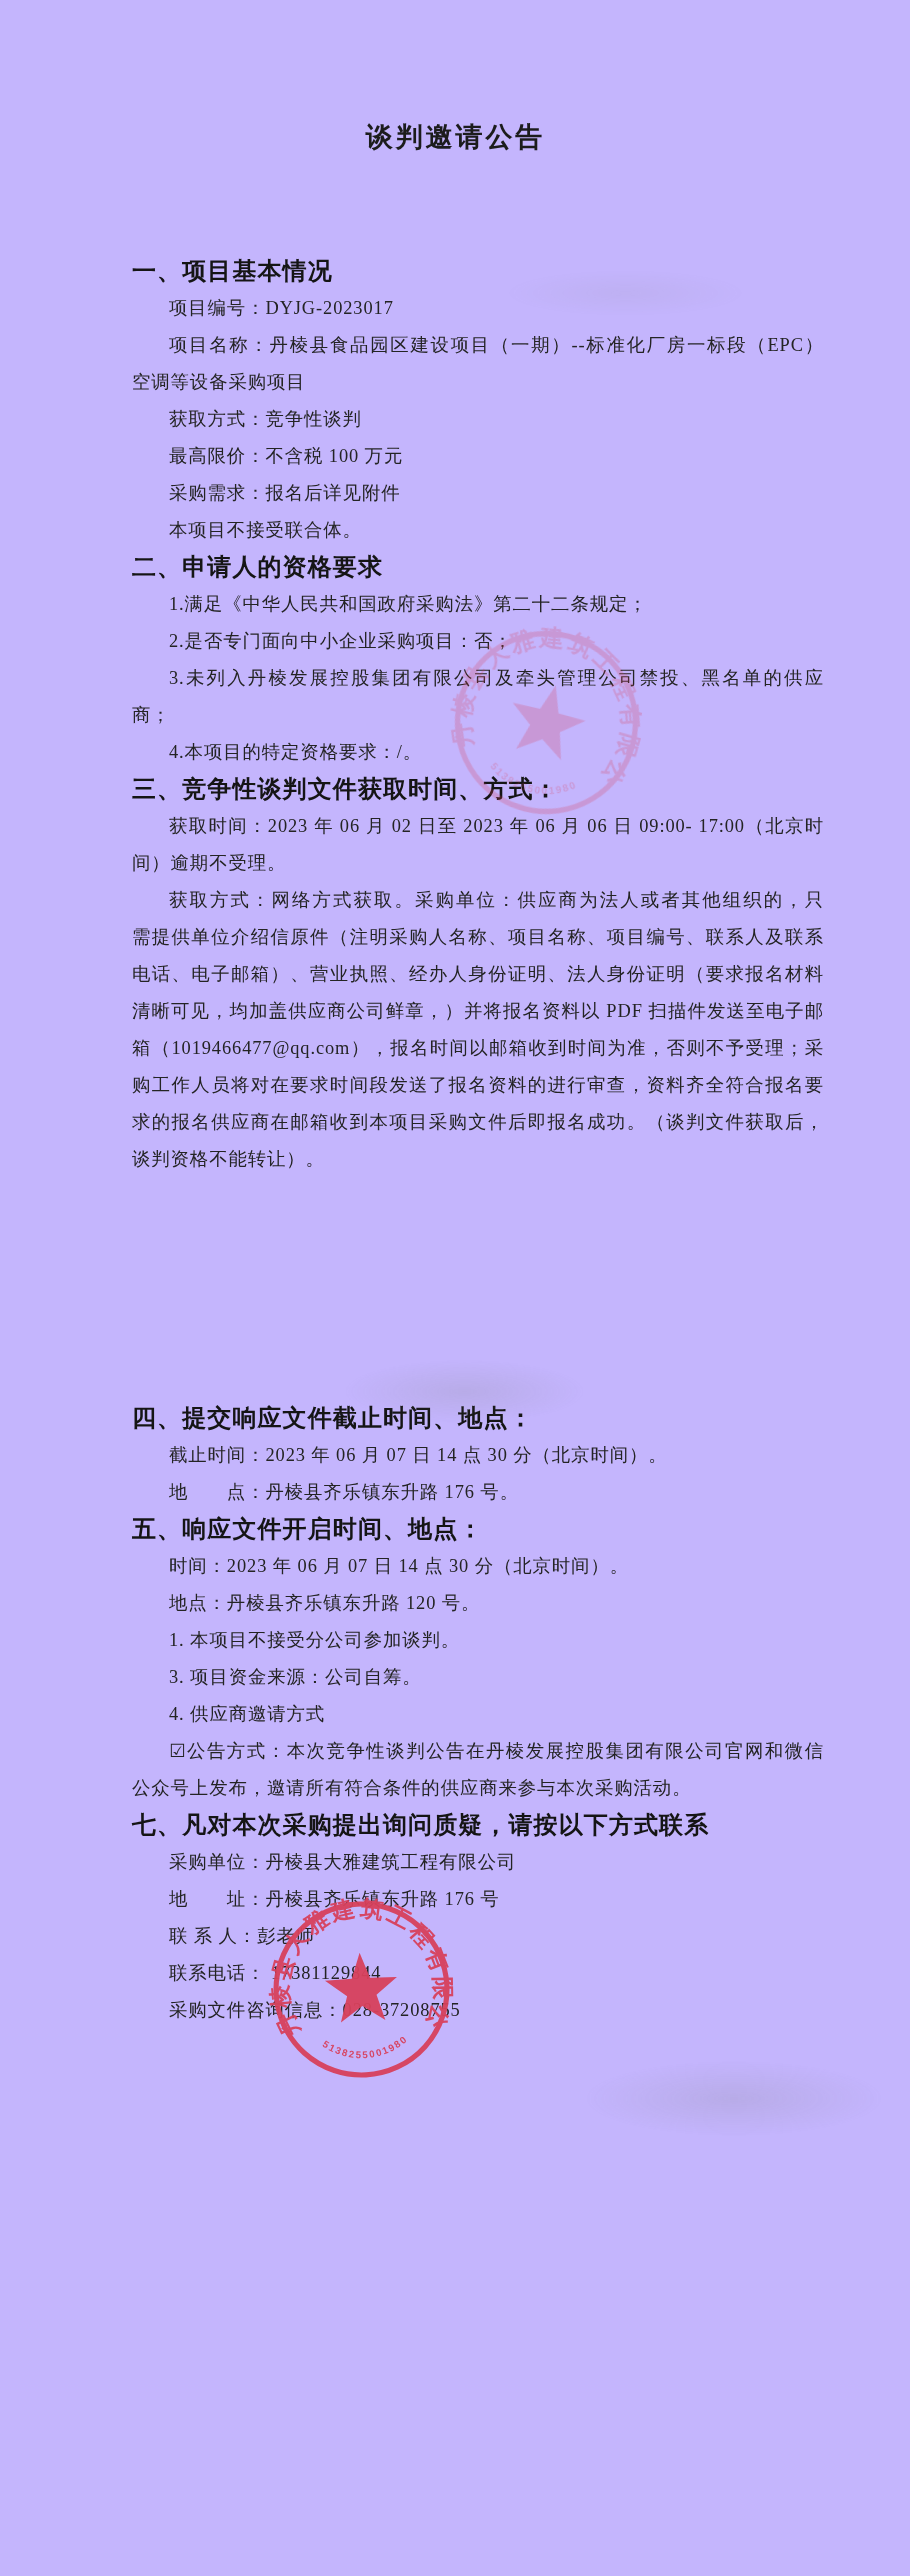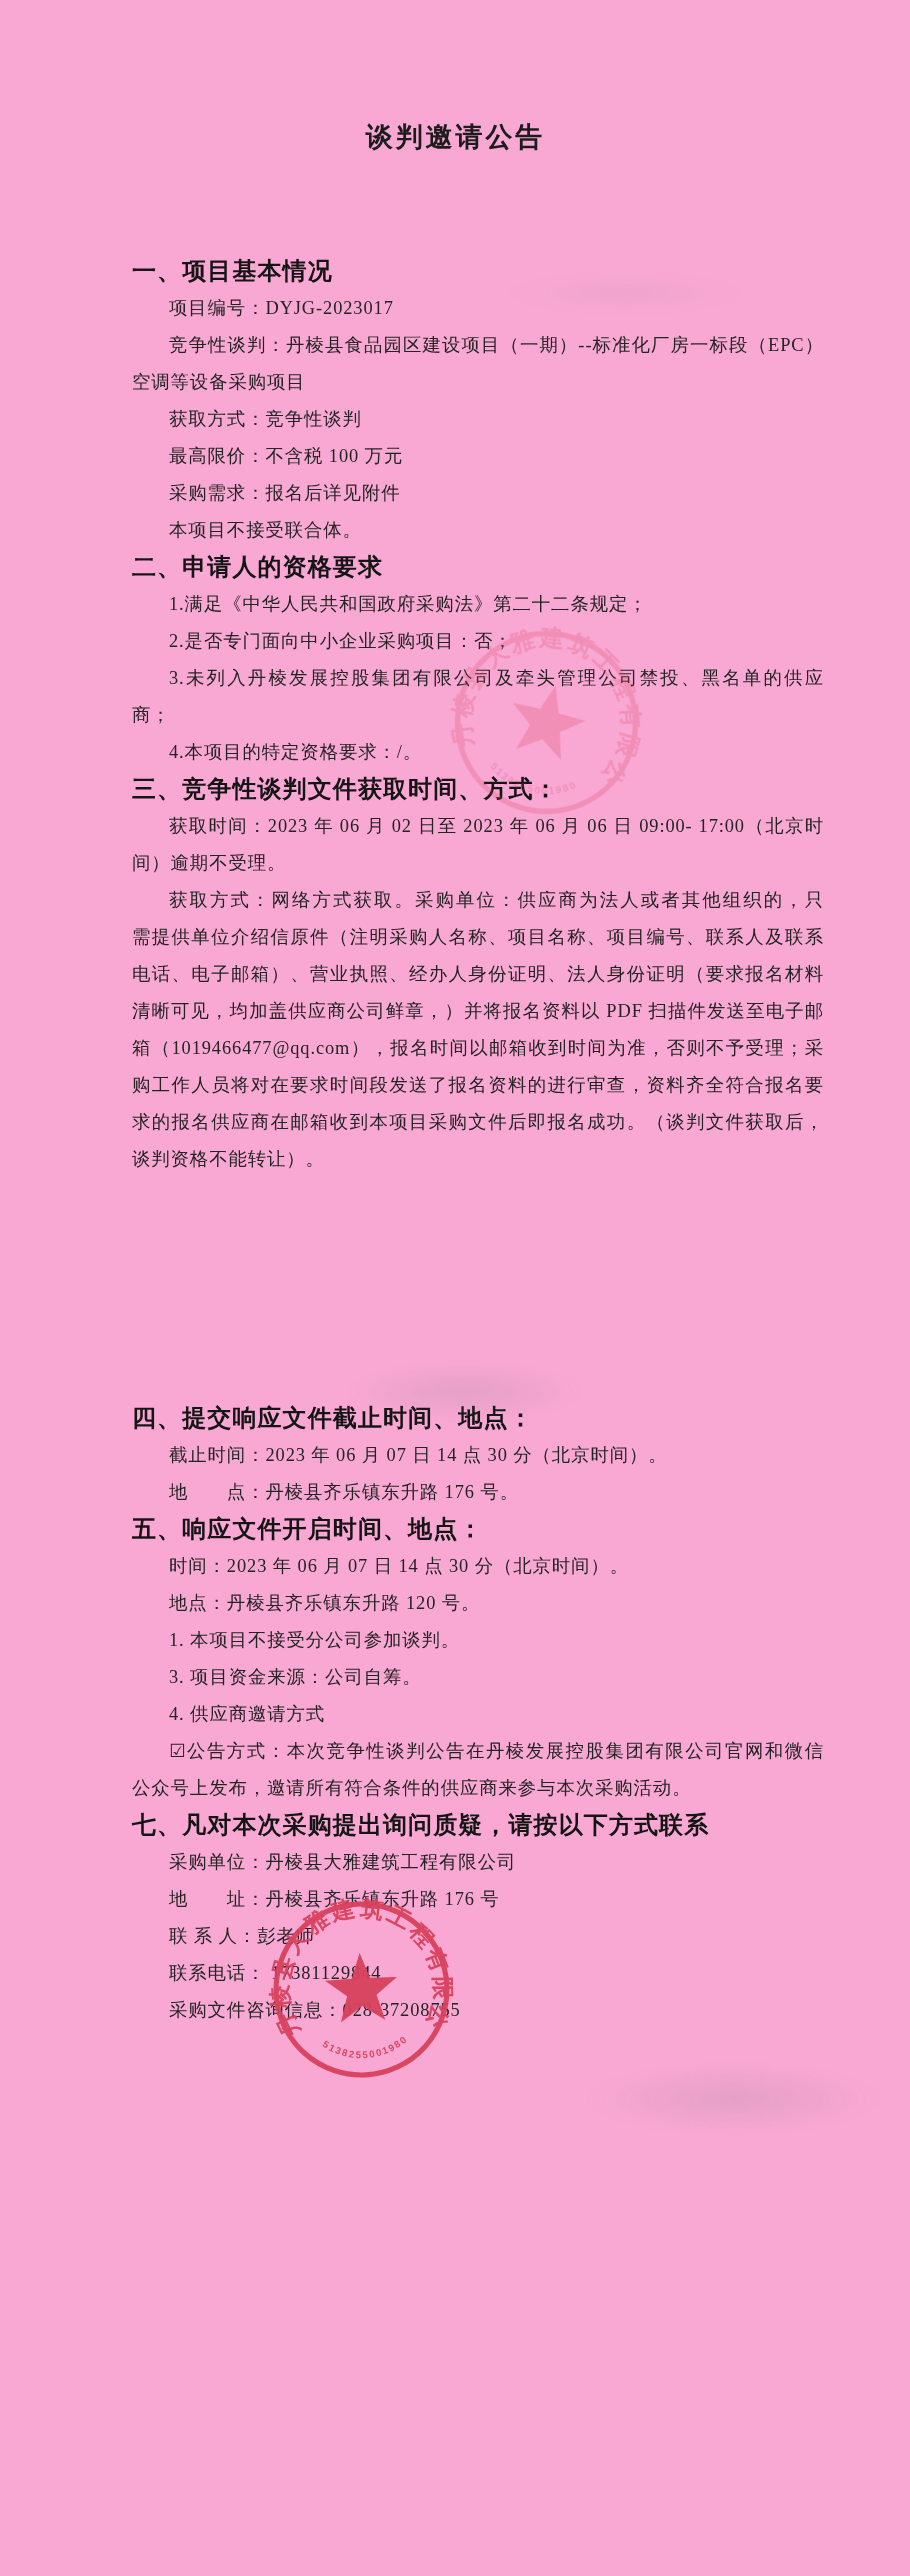--- a/index.html
+++ b/index.html
@@ -1,17 +1,17 @@
 <!DOCTYPE html>
 <html style="font-size:9.2px"><head>
 <meta charset="utf-8">
 <style>
   html,body{margin:0;padding:0;background:#ffffff;}
   .page{
-    position:relative;width:911px;height:2576px;background:#f9a8d4;overflow:hidden;
+    position:relative;width:911px;height:2576px;background:#c4b5fd;overflow:hidden;
     font-family:"Liberation Serif","DejaVu Serif","DejaVu Sans",serif;
   }
   .title{
     position:absolute;top:117px;left:0;width:100%;height:41px;line-height:41px;
     text-align:center;font-weight:700;font-size:27px;letter-spacing:2.9px;color:#1c1c1c;
     font-family:"Liberation Serif","DejaVu Serif","DejaVu Sans",serif;
   }
   .doc-body{position:absolute;top:253px;left:132px;width:692px;}
   .line{
     height:37px;line-height:37px;font-size:18.4px;letter-spacing:0.9px;
@@ -41,21 +41,21 @@
 <body>
 
 <div class="page">
 
   <div class="title">谈判邀请公告</div>
 
   <div class="doc-body">
 
   <div class="line h">一、项目基本情况</div>
       <div class="line p">项目编号：DYJG-2023017</div>
-      <div class="line p j">竞争性谈判：丹棱县食品园区建设项目（一期）--标准化厂房一标段（EPC）</div>
+      <div class="line p j">项目名称：丹棱县食品园区建设项目（一期）--标准化厂房一标段（EPC）</div>
       <div class="line c">空调等设备采购项目</div>
       <div class="line p">获取方式：竞争性谈判</div>
       <div class="line p">最高限价：不含税 100 万元</div>
       <div class="line p">采购需求：报名后详见附件</div>
       <div class="line p">本项目不接受联合体。</div>
       <div class="line h">二、申请人的资格要求</div>
       <div class="line p">1.满足《中华人民共和国政府采购法》第二十二条规定；</div>
       <div class="line p">2.是否专门面向中小企业采购项目：否；</div>
       <div class="line p j">3.未列入丹棱发展控股集团有限公司及牵头管理公司禁投、黑名单的供应</div>
       <div class="line c">商；</div>

